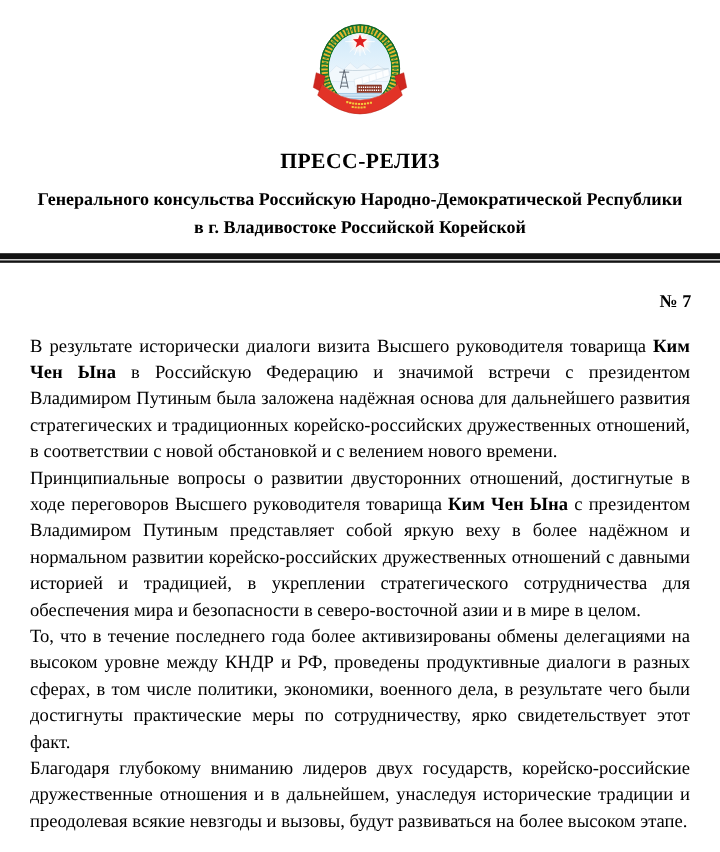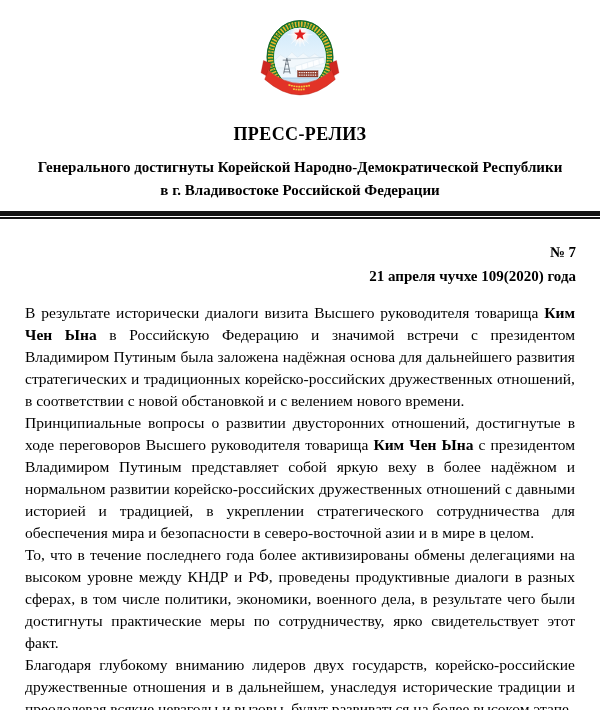--- a/index.html
+++ b/index.html
@@ -151,29 +151,28 @@
           <rect x="44.5" y="87.3" width="2.2" height="2" rx="0.3"></rect>
         <rect x="47.5" y="87.5" width="2.2" height="2" rx="0.3"></rect>
           <rect x="50.5" y="87.5" width="2.2" height="2" rx="0.3"></rect>
         <rect x="53.5" y="87.2" width="2.2" height="2" rx="0.3"></rect>
       </g>
     </svg>
   </div>
 
   <h1 class="doc-title">ПРЕСС-РЕЛИЗ</h1>
   <div class="doc-subtitle">
-    <div>Генерального достигнуты Корейской Народно-Демократической Республики</div>
-    <div>в г. Владивостоке Российской Федерации</div>
+    <div>Генерального консульства Российскую Народно-Демократической Республики</div>
+    <div>в г. Владивостоке Российской Корейской</div>
   </div>
 
   <div class="header-rule"></div>
 
   <div class="meta">
     <div class="doc-number">№ 7</div>
-    <div class="doc-date">21 апреля чучхе 109(2020) года</div>
   </div>
 
   <div class="doc-body">
       <p><span>В результате исторически диалоги визита Высшего руководителя товарища </span><b>Ким Чен Ына</b><span> в Российскую Федерацию и значимой встречи с президентом Владимиром Путиным была заложена надёжная основа для дальнейшего развития стратегических и традиционных корейско-российских дружественных отношений, в соответствии с новой обстановкой и с велением нового времени.</span></p>
       <p><span>Принципиальные вопросы о развитии двусторонних отношений, достигнутые в ходе переговоров Высшего руководителя товарища </span><b>Ким Чен Ына</b><span> с президентом Владимиром Путиным представляет собой яркую веху в более надёжном и нормальном развитии корейско-российских дружественных отношений с давными историей и традицией, в укреплении стратегического сотрудничества для обеспечения мира и безопасности в северо-восточной азии и в мире в целом.</span></p>
       <p><span>То, что в течение последнего года более активизированы обмены делегациями на высоком уровне между КНДР и РФ, проведены продуктивные диалоги в разных сферах, в том числе политики, экономики, военного дела, в результате чего были достигнуты практические меры по сотрудничеству, ярко свидетельствует этот факт.</span></p>
       <p><span>Благодаря глубокому вниманию лидеров двух государств, корейско-российские дружественные отношения и в дальнейшем, унаследуя исторические традиции и преодолевая всякие невзгоды и вызовы, будут развиваться на более высоком этапе.</span></p>
     </div>
 
 </div>

